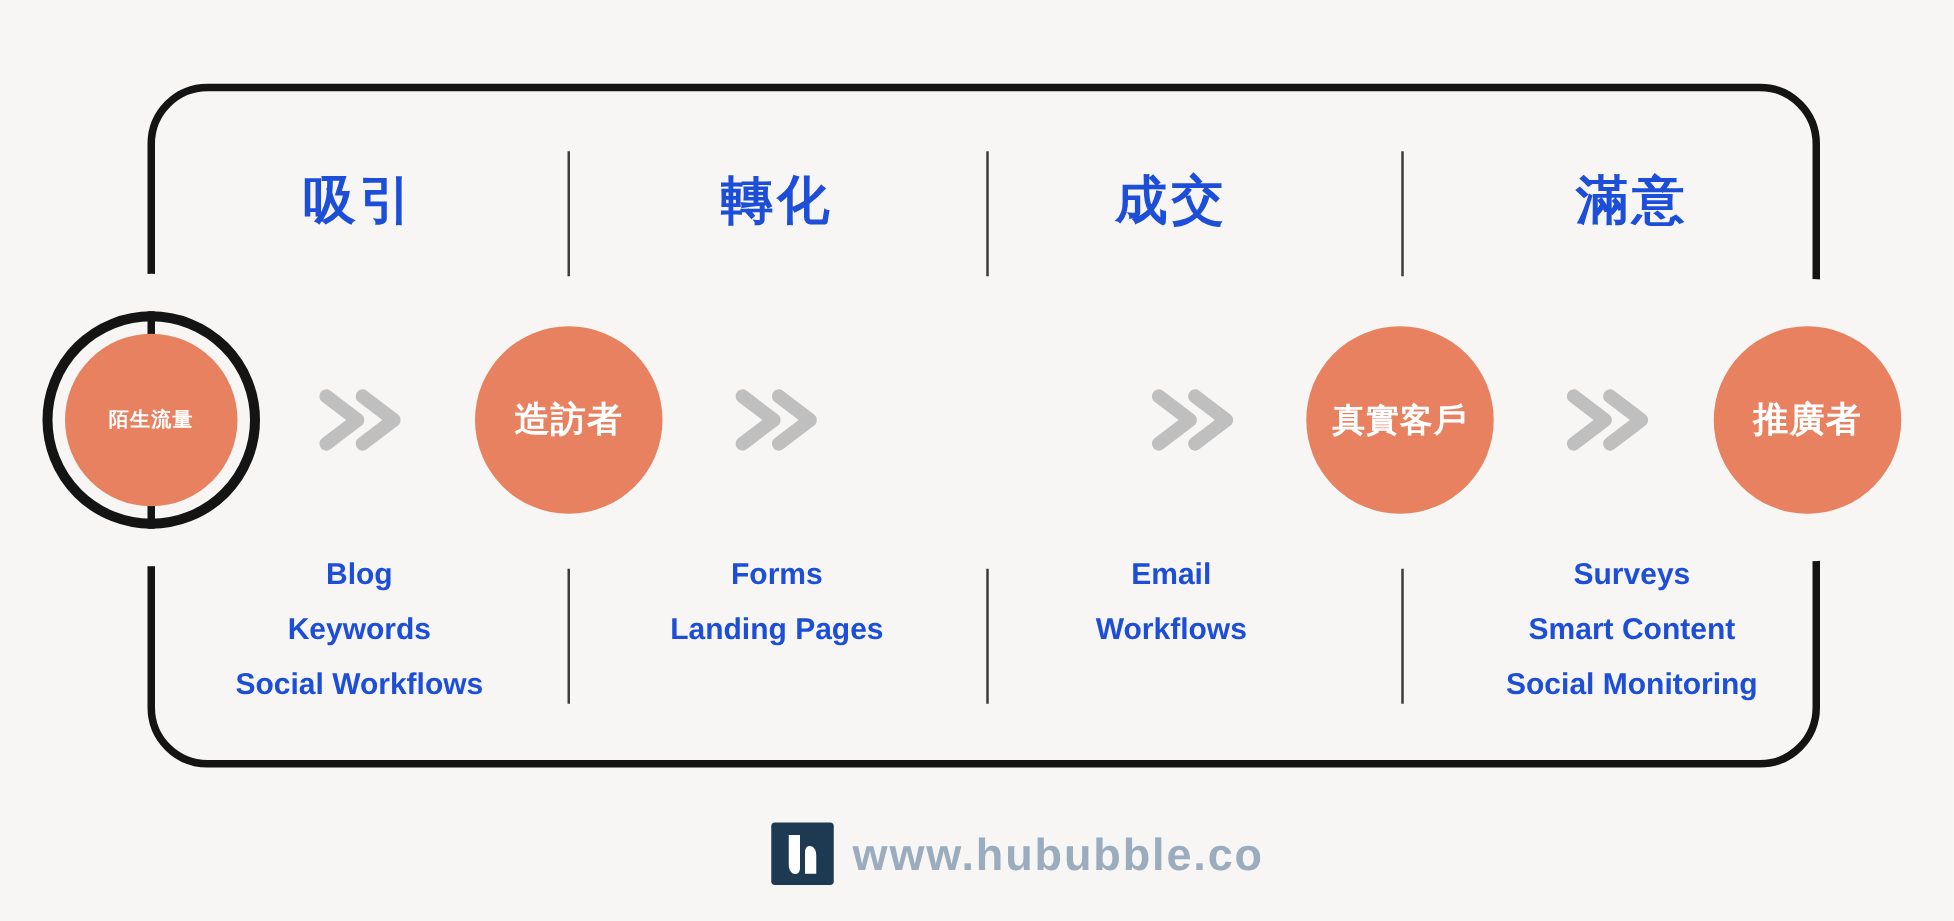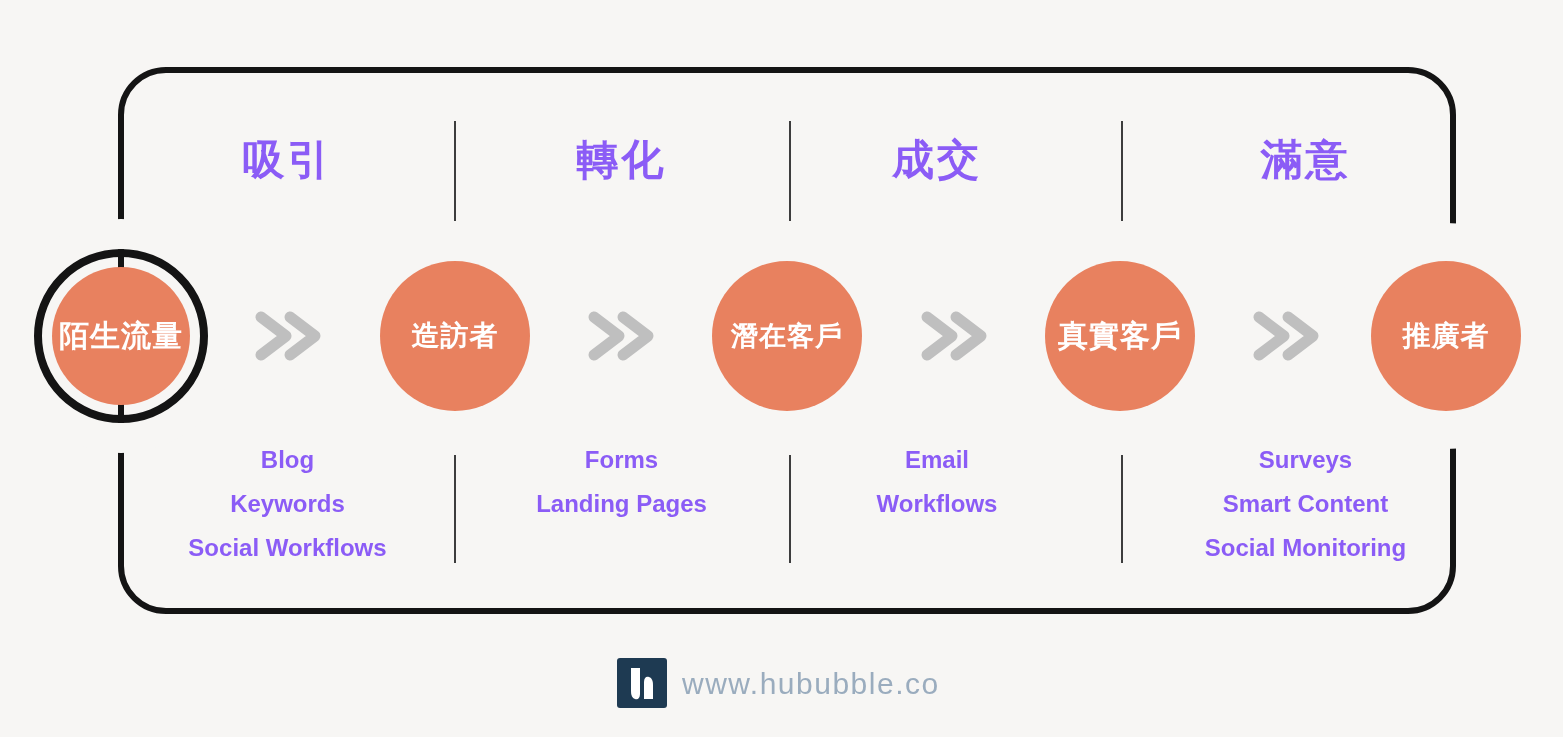--- a/index.html
+++ b/index.html
@@ -11,51 +11,51 @@
          box-sizing:border-box;border:6px solid #141414;border-radius:48px;z-index:1;}
 
   
   .divider{position:absolute;width:2px;background:#3d3d3d;z-index:3;}
   .div-top{top:121px;height:100px;}
   .div-bot{top:455px;height:108px;}
   .dx1{left:454px;} .dx2{left:789px;} .dx3{left:1121px;}
 
   
   .stage-label{position:absolute;top:128px;height:64px;line-height:64px;
-               font-size:42px;font-weight:700;color:#8b5cf6;text-align:center;
+               font-size:42px;font-weight:700;color:#1d4ed8;text-align:center;
                letter-spacing:3px;z-index:3;}
   
   .tools{position:absolute;top:438px;text-align:center;z-index:3;}
-  .tools div{line-height:44px;font-size:24px;font-weight:700;color:#8b5cf6;}
+  .tools div{line-height:44px;font-size:24px;font-weight:700;color:#1d4ed8;}
   .col1{left:121px;width:333px;} .col2{left:454px;width:335px;}
   .col3{left:789px;width:296px;} .col4{left:1121px;width:335px;padding-left:17px;}
 
   
   .circle{position:absolute;border-radius:50%;background:#e8815f;color:#fff;
           display:flex;align-items:center;justify-content:center;
           font-weight:700;z-index:2;letter-spacing:1px;}
-  .c1{left:52px;top:267px;width:138px;height:138px;font-size:30px;}
+  .c1{left:52px;top:267px;width:138px;height:138px;font-size:16px;}
   .ring1{position:absolute;left:34px;top:249px;width:174px;height:174px;
          box-sizing:border-box;border:8px solid #141414;border-radius:50%;
          background:transparent;box-shadow:0 0 0 30px #f7f6f4;z-index:2;}
   .c2{left:380px;top:261px;width:150px;height:150px;font-size:28px;}
   .c3{left:712px;top:261px;width:150px;height:150px;font-size:27px;}
-  .c4{left:1045px;top:261px;width:150px;height:150px;font-size:30px;}
+  .c4{left:1045px;top:261px;width:150px;height:150px;font-size:26px;}
   .c5{left:1371px;top:261px;width:150px;height:150px;font-size:28px;
       box-shadow:0 0 0 38px #f7f6f4;}
 
   
   .chev{position:absolute;top:308px;width:76px;height:56px;z-index:3;}
   .chx1{left:250px;} .chx2{left:583px;} .chx3{left:916px;} .chx4{left:1248px;}
 
   
   .logo{position:absolute;left:617px;top:658px;width:50px;height:50px;
         background:#1e3a52;border-radius:3px;z-index:3;}
   .url{position:absolute;left:682px;top:664px;height:40px;line-height:40px;
-       font-size:30px;color:#9aacbe;letter-spacing:1.5px;font-weight:400;z-index:3;}
+       font-size:36px;color:#9aacbe;letter-spacing:1.5px;font-weight:700;z-index:3;}
 </style>
 </head>
 <body>
 
 <div class="canvas">
 
   <div class="frame"></div>
 
   <div class="divider div-top dx1"></div>
   <div class="divider div-top dx2"></div>
@@ -81,23 +81,20 @@
 
   <div class="circle c2">
     <span>造訪者</span>
   </div>
 
   <svg class="chev chx2" viewBox="0 0 76 56">
     <path d="M11 9 L36 28 L11 47" fill="none" stroke="#bfbfbf" stroke-width="11" stroke-linejoin="round" stroke-linecap="round"></path>
     <path d="M40 9 L65 28 L40 47" fill="none" stroke="#bfbfbf" stroke-width="11" stroke-linejoin="round" stroke-linecap="round"></path>
   </svg>
 
-  <div class="circle c3">
-    <span>潛在客戶</span>
-  </div>
 
   <svg class="chev chx3" viewBox="0 0 76 56">
     <path d="M11 9 L36 28 L11 47" fill="none" stroke="#bfbfbf" stroke-width="11" stroke-linejoin="round" stroke-linecap="round"></path>
     <path d="M40 9 L65 28 L40 47" fill="none" stroke="#bfbfbf" stroke-width="11" stroke-linejoin="round" stroke-linecap="round"></path>
   </svg>
 
   <div class="circle c4">
     <span>真實客戶</span>
   </div>
 

